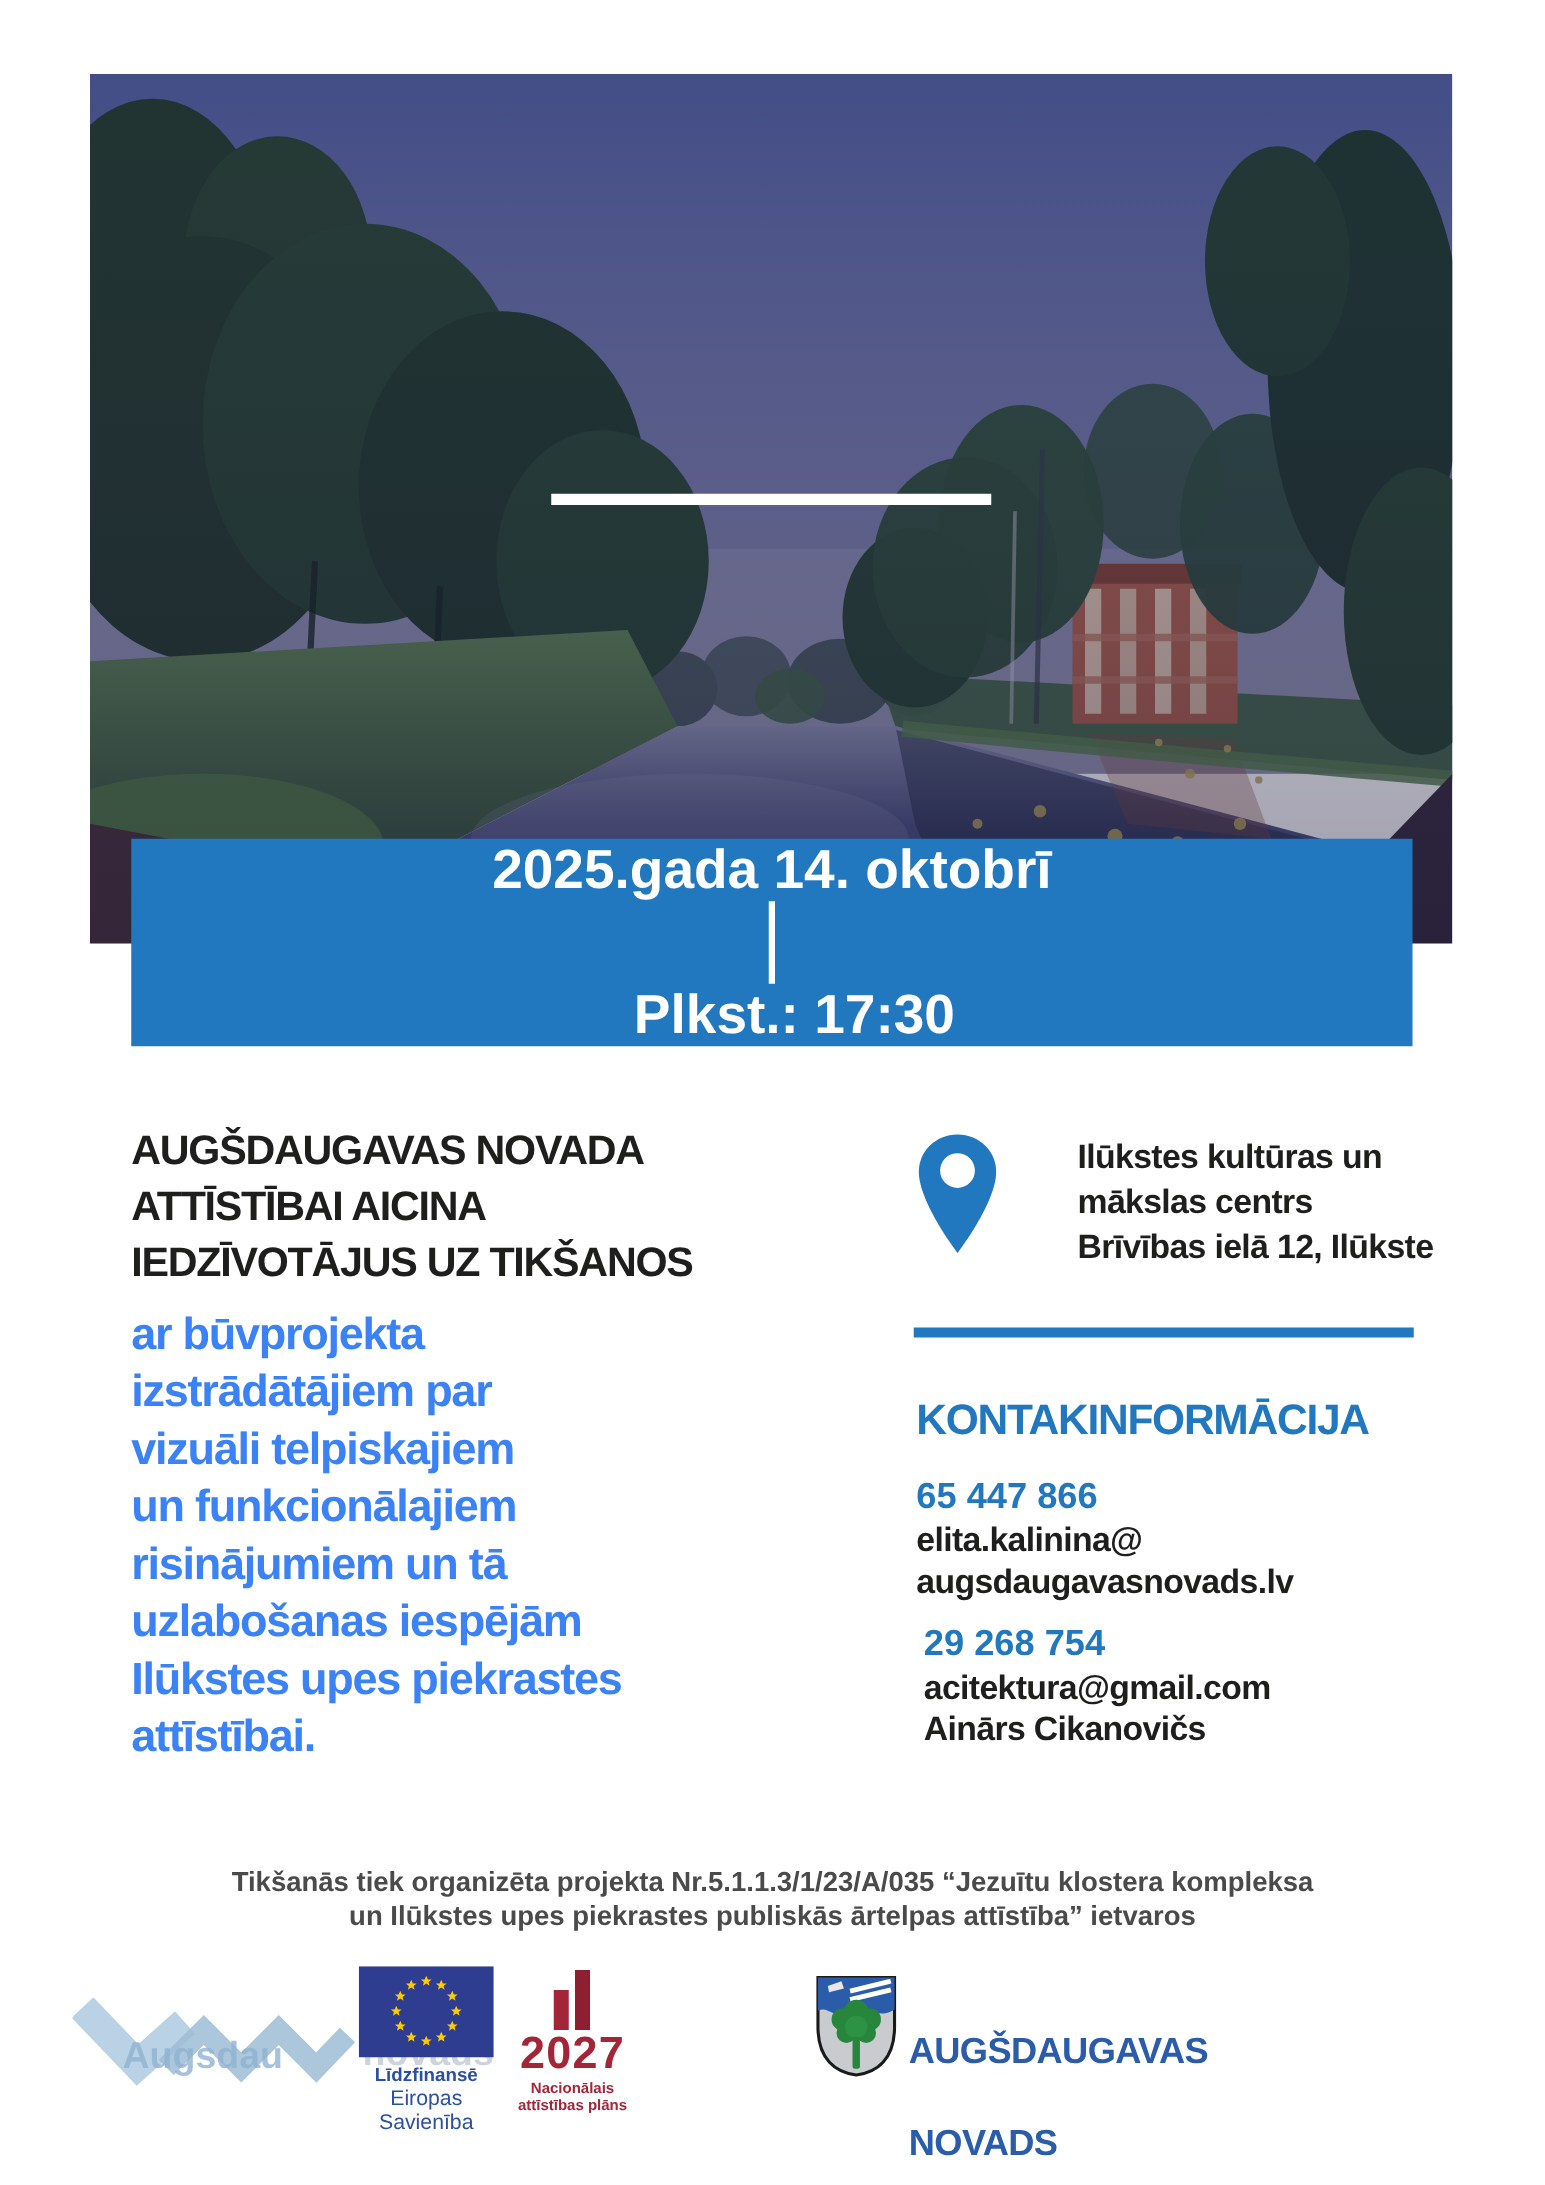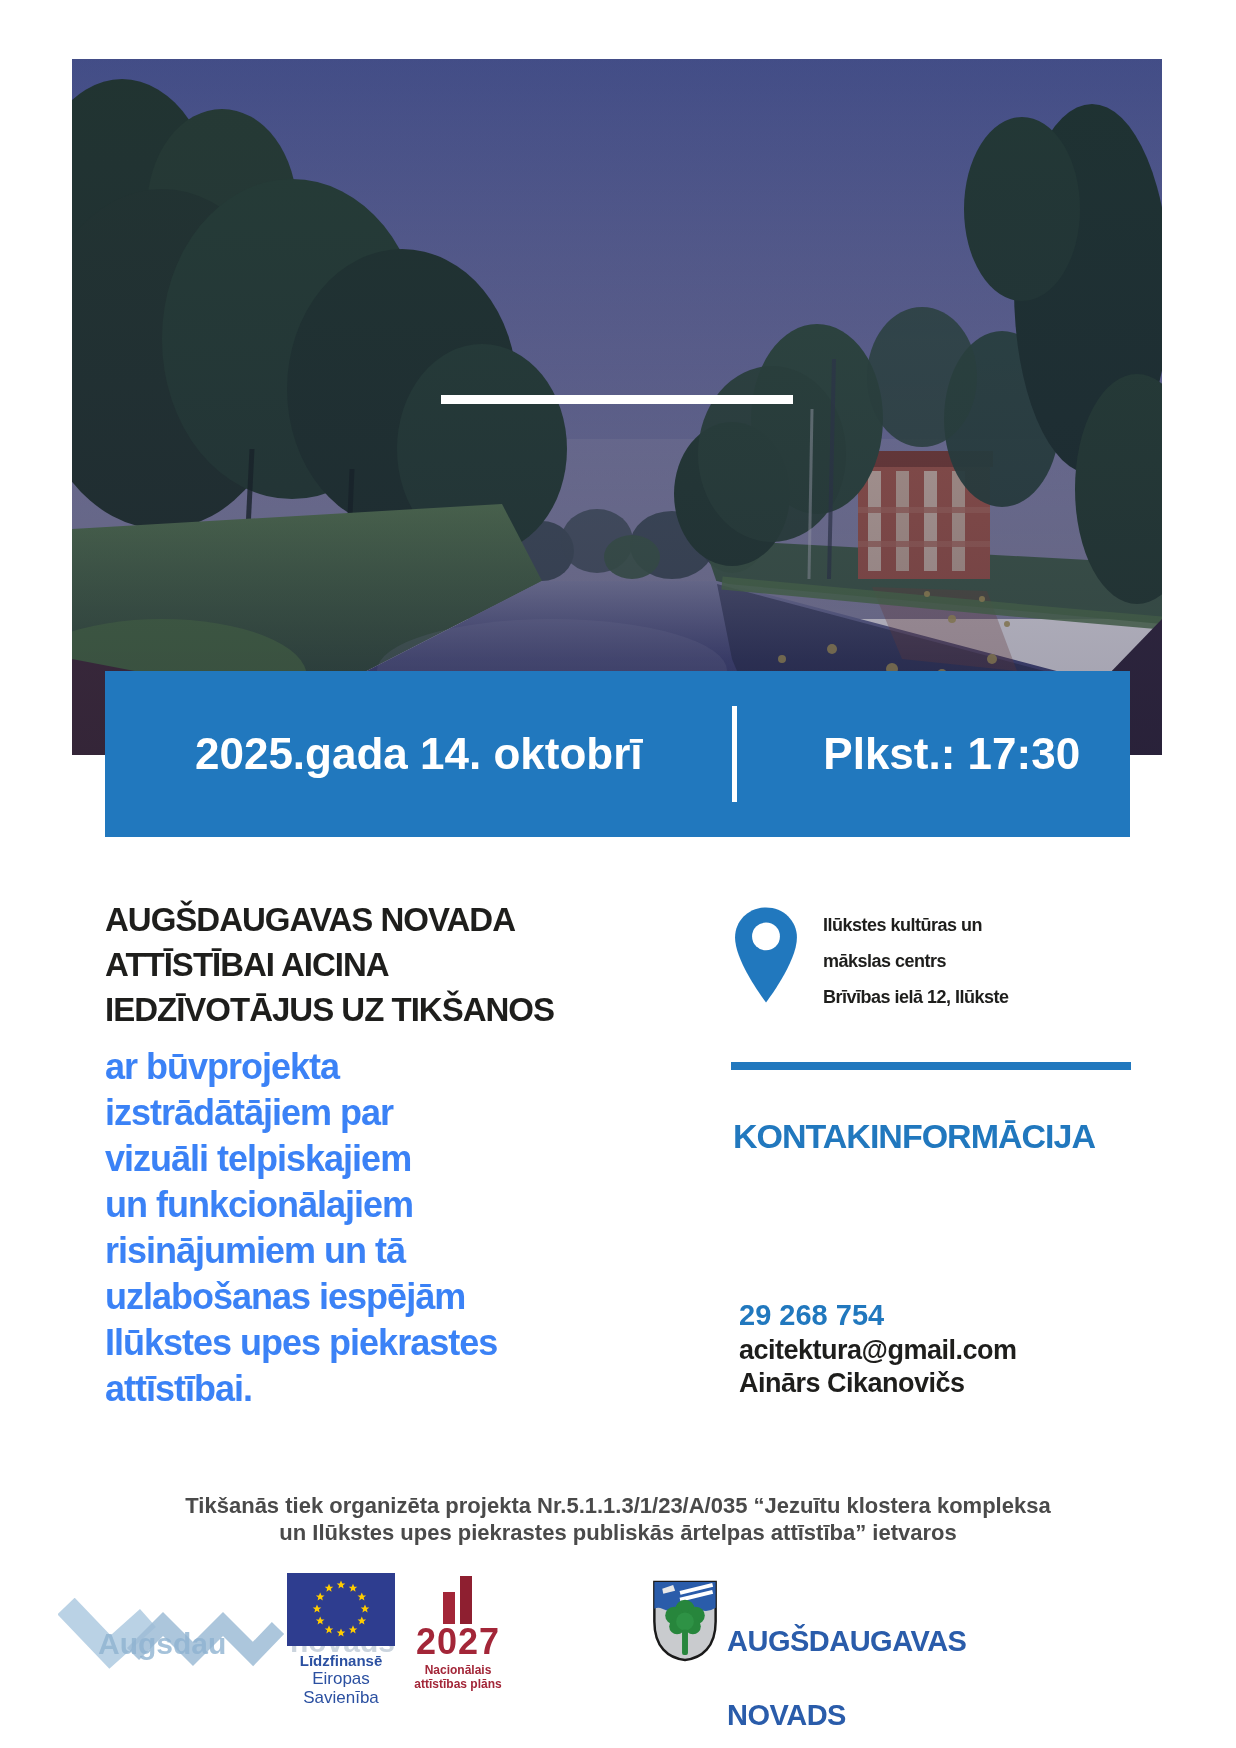--- a/index.html
+++ b/index.html
@@ -10,36 +10,36 @@
   
   .hero{position:absolute;left:72px;top:59px;width:1090px;height:696px;overflow:hidden;}
   .scene{position:absolute;left:0;top:0;width:100%;height:100%;display:block;}
   .hero-title{position:absolute;left:0;right:0;top:96px;text-align:center;color:#ffffff;
               font-weight:800;font-size:68px;line-height:100px;letter-spacing:-2px;}
   .hero-underline{position:absolute;top:336px;left:50%;transform:translateX(-50%);
                   width:352px;height:9px;background:#ffffff;}
 
   
   .banner{position:absolute;left:105px;top:671px;width:1025px;height:166px;background:#2178be;
-          display:flex;align-items:center;color:#ffffff;font-weight:700;font-size:44px;}
+          display:flex;align-items:center;color:#ffffff;font-weight:700;font-size:44px;flex-direction:column;}
   .banner-date{flex:1.76;text-align:center;}
   .banner-sep{width:5px;height:96px;background:#ffffff;}
   .banner-time{flex:1;text-align:center;padding-left:36px;}
 
   
   .intro-heading{position:absolute;left:105px;top:897px;width:540px;
                  font-size:33px;line-height:45px;font-weight:800;letter-spacing:-1px;color:#1e1e1c;}
   .intro-body{position:absolute;left:105px;top:1044px;width:520px;
               font-size:36px;line-height:46px;font-weight:700;letter-spacing:-1px;color:#3b82f6;}
 
   
   .location{position:absolute;left:733px;top:905px;display:flex;gap:24px;align-items:flex-start;}
   .pin{width:66px;height:100px;flex:0 0 auto;}
-  .location-text{font-size:18px;line-height:36px;font-weight:700;letter-spacing:-0.5px;
-                 color:#1e1e1c;margin-top:2px;}
+  .location-text{font-size:27px;line-height:36px;font-weight:700;letter-spacing:-0.5px;
+                 color:#1e1e1c;margin-top:2px;margin-left:39px;}
   .divider{position:absolute;left:731px;top:1062px;width:400px;height:8px;background:#2178be;}
   .contact-heading{position:absolute;left:733px;top:1117px;font-size:34px;font-weight:700;
                    letter-spacing:-1px;color:#2178be;text-align:right;}
   .contact{position:absolute;width:420px;}
   .contact1{left:733px;top:1178px;}
   .contact2{left:739px;top:1296px;}
   .phone{font-size:29px;line-height:38px;font-weight:700;color:#2178be;letter-spacing:0;}
   .contact-lines{font-size:27px;line-height:33px;font-weight:700;letter-spacing:-0.5px;color:#1e1e1c;}
 
   
@@ -191,20 +191,25 @@
     </svg>
     <div class="location-text preline">Ilūkstes kultūras un
 mākslas centrs
 Brīvības ielā 12, Ilūkste</div>
   </div>
 
   <div class="divider"></div>
 
   <div class="contact-heading">KONTAKINFORMĀCIJA</div>
 
+  <div class="contact contact1">
+    <div class="phone">65 447 866</div>
+    <div class="contact-lines preline">elita.kalinina@
+augsdaugavasnovads.lv</div>
+  </div>
 
   <div class="contact contact2">
     <div class="phone">29 268 754</div>
     <div class="contact-lines">acitektura@gmail.com</div>
     <div class="contact-lines">Ainārs Cikanovičs</div>
   </div>
 
   <div class="project-note preline">Tikšanās tiek organizēta projekta Nr.5.1.1.3/1/23/A/035  “Jezuītu klostera kompleksa
 un Ilūkstes upes piekrastes publiskās ārtelpas attīstība” ietvaros</div>
 

